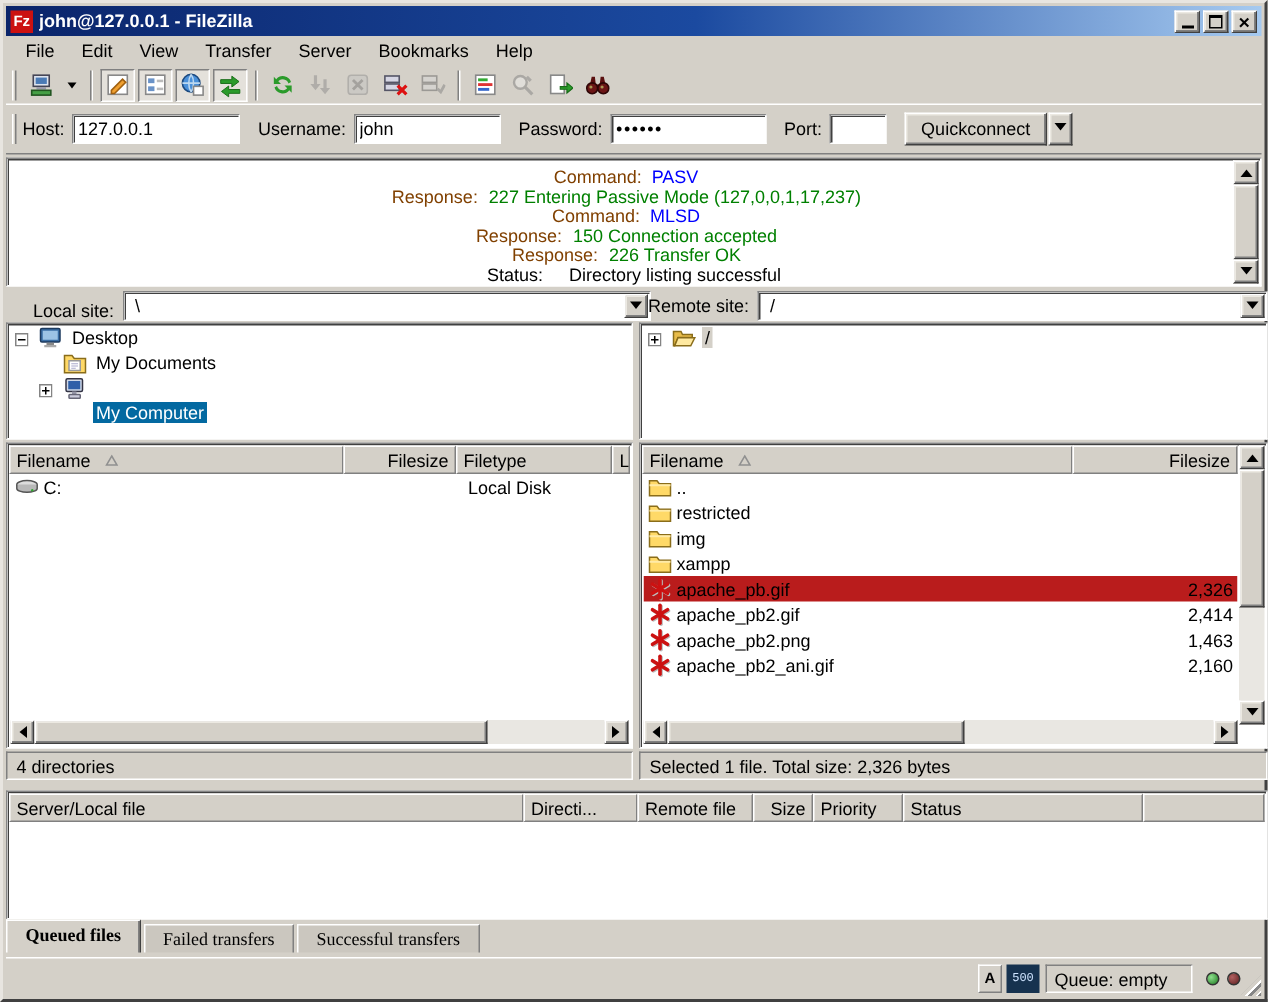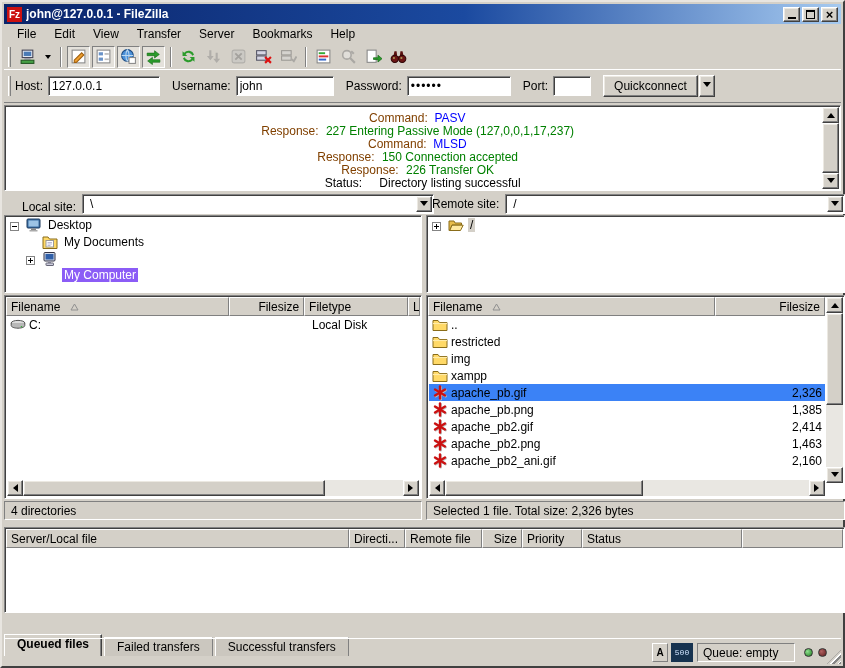--- a/index.html
+++ b/index.html
@@ -77,45 +77,45 @@
   .site-combo .combo-text { padding-left:4px; flex:1; }
   .combo-btn { position:absolute; right:1px; top:1px; bottom:1px; width:16px; display:flex; align-items:center; justify-content:center; }
   .tree { position:absolute; top:213px; height:78px; overflow:hidden; }
   #localtree { left:2px; width:418px; }
   #remotetree { left:424px; width:419px; }
   .tree-row { height:17px; display:flex; align-items:center; white-space:nowrap; }
   .tree-exp { width:9px; height:9px; flex:none; margin-right:7px; }
   .tree-exp-spacer { width:16px; flex:none; }
   .tree-icon { width:16px; height:15px; flex:none; margin-right:4px; }
   .tree-label { padding:0 2px; }
-  .tree-label.sel-active { background:#8b5cf6; color:#fff;margin-top:32px; }
+  .tree-label.sel-active { background:#0369a1; color:#fff;margin-top:32px; }
   .tree-label.sel-inactive { background:#d4d0c8; }
 
   
   .listpane { position:absolute; top:293px; height:204px; }
   #locallist { left:2px; width:418px; }
   #remotelist { left:424px; width:419px; }
   .lheader { position:absolute; top:1px; left:1px; right:1px; height:19px; display:flex; }
   .hcell { height:19px; padding:2px 4px; overflow:hidden; white-space:nowrap; display:flex; align-items:center; }
   .hcell.right { justify-content:flex-end; }
   .sortmark { margin-left:10px; }
   .rows { position:absolute; top:20px; left:2px; right:2px; bottom:18px; overflow:hidden; background:#fff; }
   .list-row { height:17px; display:flex; align-items:center; position:relative; white-space:nowrap; }
-  .list-row.sel { background:#3b82f6; }
+  .list-row.sel { background:#b91c1c; }
   .row-icon { width:16px; height:15px; margin:0 3px 0 3px; flex:none; }
   .cell-size { position:absolute; text-align:right; }
   .cell-type { position:absolute; }
   .pane-status { position:absolute; top:499px; height:19px; display:flex; align-items:center; padding:0 6px; white-space:nowrap; overflow:hidden; }
   #localstatus { left:2px; width:418px; }
   #remotestatus { left:424px; width:419px; }
 
   
   #queuewell { position:absolute; top:525px; left:2px; width:841px; height:86px; }
   #queue-rows { position:absolute; top:20px; left:2px; right:2px; bottom:2px; background:#fff; }
-  #tabs { position:absolute; top:632px; left:2px; height:22px; display:flex; align-items:center; }
+  #tabs { position:absolute; top:611px; left:2px; height:22px; display:flex; align-items:center;font-family:Liberation Serif, serif; }
   .tab { height:19px; margin-top:3px; padding:2px 12px 0 12px; background:#cbc7bf; border:1px solid; border-color:#fff #808080 #808080 #fff; border-bottom:none; margin-right:2px; white-space:nowrap; }
   .tab.active { height:22px; margin-top:0; background:#d4d0c8; font-weight:bold; border-color:#fff #404040 transparent #fff; box-shadow:inset -1px 0 0 #808080; }
 
   
   #bottombar { position:absolute; left:2px; right:2px; bottom:2px; height:26px; border-top:1px solid #fff; }
   .sb-panel { position:absolute; top:4px; height:19px; }
   #tt-icon { left:648px; width:16px; display:flex; align-items:center; justify-content:center; background:#d4d0c8; border:1px solid; border-color:#fff #808080 #808080 #fff; font-size:10px; font-weight:bold; }
   #speed-badge { left:667px; width:22px; background:#16324f; color:#cfe4ff; font-size:8px; font-family:"Liberation Mono",monospace; display:flex; align-items:center; justify-content:center; letter-spacing:0; }
   #queue-box { left:693px; width:98px; display:flex; align-items:center; padding:0 5px; }
   .led { position:absolute; top:9px; width:9px; height:9px; border-radius:50%; border:1px solid #333; }
@@ -506,36 +506,20 @@
                 <path d="M8 1.5v12"></path>
                 <path d="M3 4.5l10 6"></path>
                 <path d="M13 4.5l-10 6"></path>
               </g>
               <g stroke="#cc1111" stroke-width="2.4" stroke-linecap="round">
                 <path d="M8 1.5v12"></path>
                 <path d="M3 4.5l10 6"></path>
                 <path d="M13 4.5l-10 6"></path>
               </g>
             </svg></span>
-          <span>apache_pb.png</span>
-          <span class="cell-size" style="left: 313px; width: 80px;">1,385</span>
-        </div>
-        <div class="list-row">
-          <span class="row-icon"><svg width="16" height="16" viewBox="0 0 16 16">
-              <g stroke="#bbb" stroke-width="2.4" stroke-linecap="round" transform="translate(0.7,0.7)">
-                <path d="M8 1.5v12"></path>
-                <path d="M3 4.5l10 6"></path>
-                <path d="M13 4.5l-10 6"></path>
-              </g>
-              <g stroke="#cc1111" stroke-width="2.4" stroke-linecap="round">
-                <path d="M8 1.5v12"></path>
-                <path d="M3 4.5l10 6"></path>
-                <path d="M13 4.5l-10 6"></path>
-              </g>
-            </svg></span>
           <span>apache_pb2.gif</span>
           <span class="cell-size" style="left: 313px; width: 80px;">2,414</span>
         </div>
         <div class="list-row">
           <span class="row-icon"><svg width="16" height="16" viewBox="0 0 16 16">
               <g stroke="#bbb" stroke-width="2.4" stroke-linecap="round" transform="translate(0.7,0.7)">
                 <path d="M8 1.5v12"></path>
                 <path d="M3 4.5l10 6"></path>
                 <path d="M13 4.5l-10 6"></path>
               </g>
@@ -588,21 +572,21 @@
   <div id="localstatus" class="pane-status sunkbar">
       <span>4 directories</span>
     </div>
   <div id="remotestatus" class="pane-status sunkbar">
       <span>Selected 1 file. Total size: 2,326 bytes</span>
     </div>
 
   <div id="queuewell" class="well">
     <div class="lheader">
         <div class="hcell hdrcell" style="width: 343px;">Server/Local file</div>
-        <div class="hcell hdrcell" style="width: 56px;">Directi...</div>
+        <div class="hcell hdrcell" style="width: 76px;">Directi...</div>
         <div class="hcell hdrcell" style="width: 77px;">Remote file</div>
         <div class="hcell hdrcell right" style="width: 40px;">Size</div>
         <div class="hcell hdrcell" style="width: 60px;">Priority</div>
         <div class="hcell hdrcell" style="width: 160px;">Status</div>
         <div class="hcell hdrcell" style="flex: 1 1 0%;"></div>
       </div>
     <div id="queue-rows"></div>
   </div>
   <div id="tabs">
       <div class="tab active">Queued files</div>

